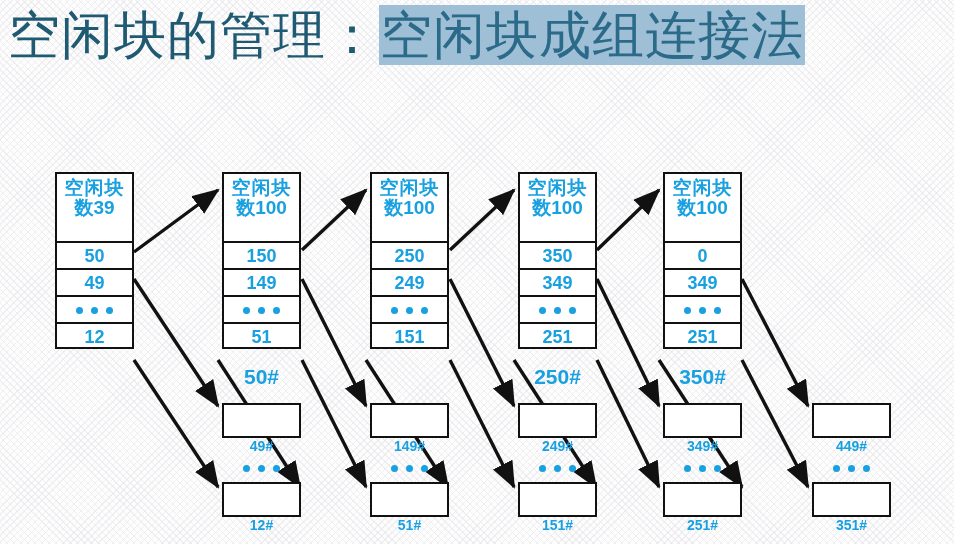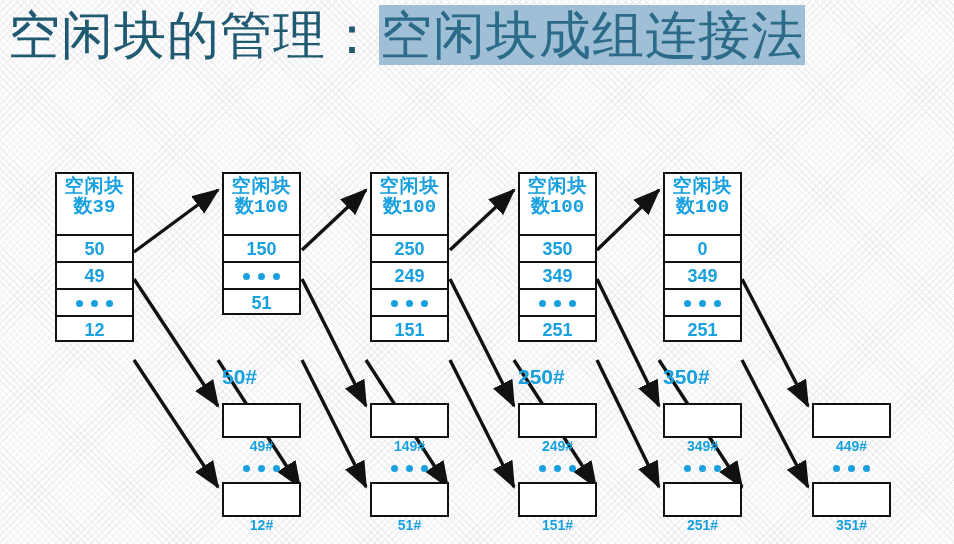--- a/index.html
+++ b/index.html
@@ -41,34 +41,34 @@
     color:#18A0E0;
     font-weight:bold;
     text-align:center;
     font-size:18px;
     height:27px;
     line-height:27px;
     box-sizing:border-box;
   }
   .cell.last{border-bottom-width:2px;}
   .cell.head{
-    height:62px;line-height:1.05;
+    height:69px;line-height:1.05;
     padding-top:4px;
     font-size:19px;
-    font-family:Liberation Mono, monospace;
+    font-family:Liberation Sans, sans-serif;
     letter-spacing:1px;
   }
   .cell.head .l2{letter-spacing:0px;}
   .cell.dots{font-size:0;}
   .cell.dots i{
     display:inline-block;width:7px;height:7px;border-radius:50%;
     background:#18A0E0;margin:0 4px;vertical-align:middle;
   }
   .colcap{
-    position:absolute;width:79px;text-align:left;
+    position:absolute;width:79px;text-align:center;
     color:#18A0E0;font-weight:bold;font-size:21px;
     top:365px;
   }
 
   
   .fb{
     position:absolute;width:79px;height:35px;
     border:2px solid #111;background:#ffffff;box-sizing:border-box;
   }
   .fbcap{
@@ -142,20 +142,21 @@
     <div class="cell dots"><i></i><i></i><i></i></div>
     <div class="cell last">12</div>
   </div>
 
   <div class="col" style="left:222px;top:172px;">
     <div class="cell head">
       <div>空闲块</div>
       <div class="l2">数100</div>
     </div>
     <div class="cell">150</div>
+    <div class="cell">149</div>
     <div class="cell dots"><i></i><i></i><i></i></div>
     <div class="cell last">51</div>
   </div>
   <div class="colcap" style="left:222px;">50#</div>
 
   <div class="col" style="left:370px;top:172px;">
     <div class="cell head">
       <div>空闲块</div>
       <div class="l2">数100</div>
     </div>

